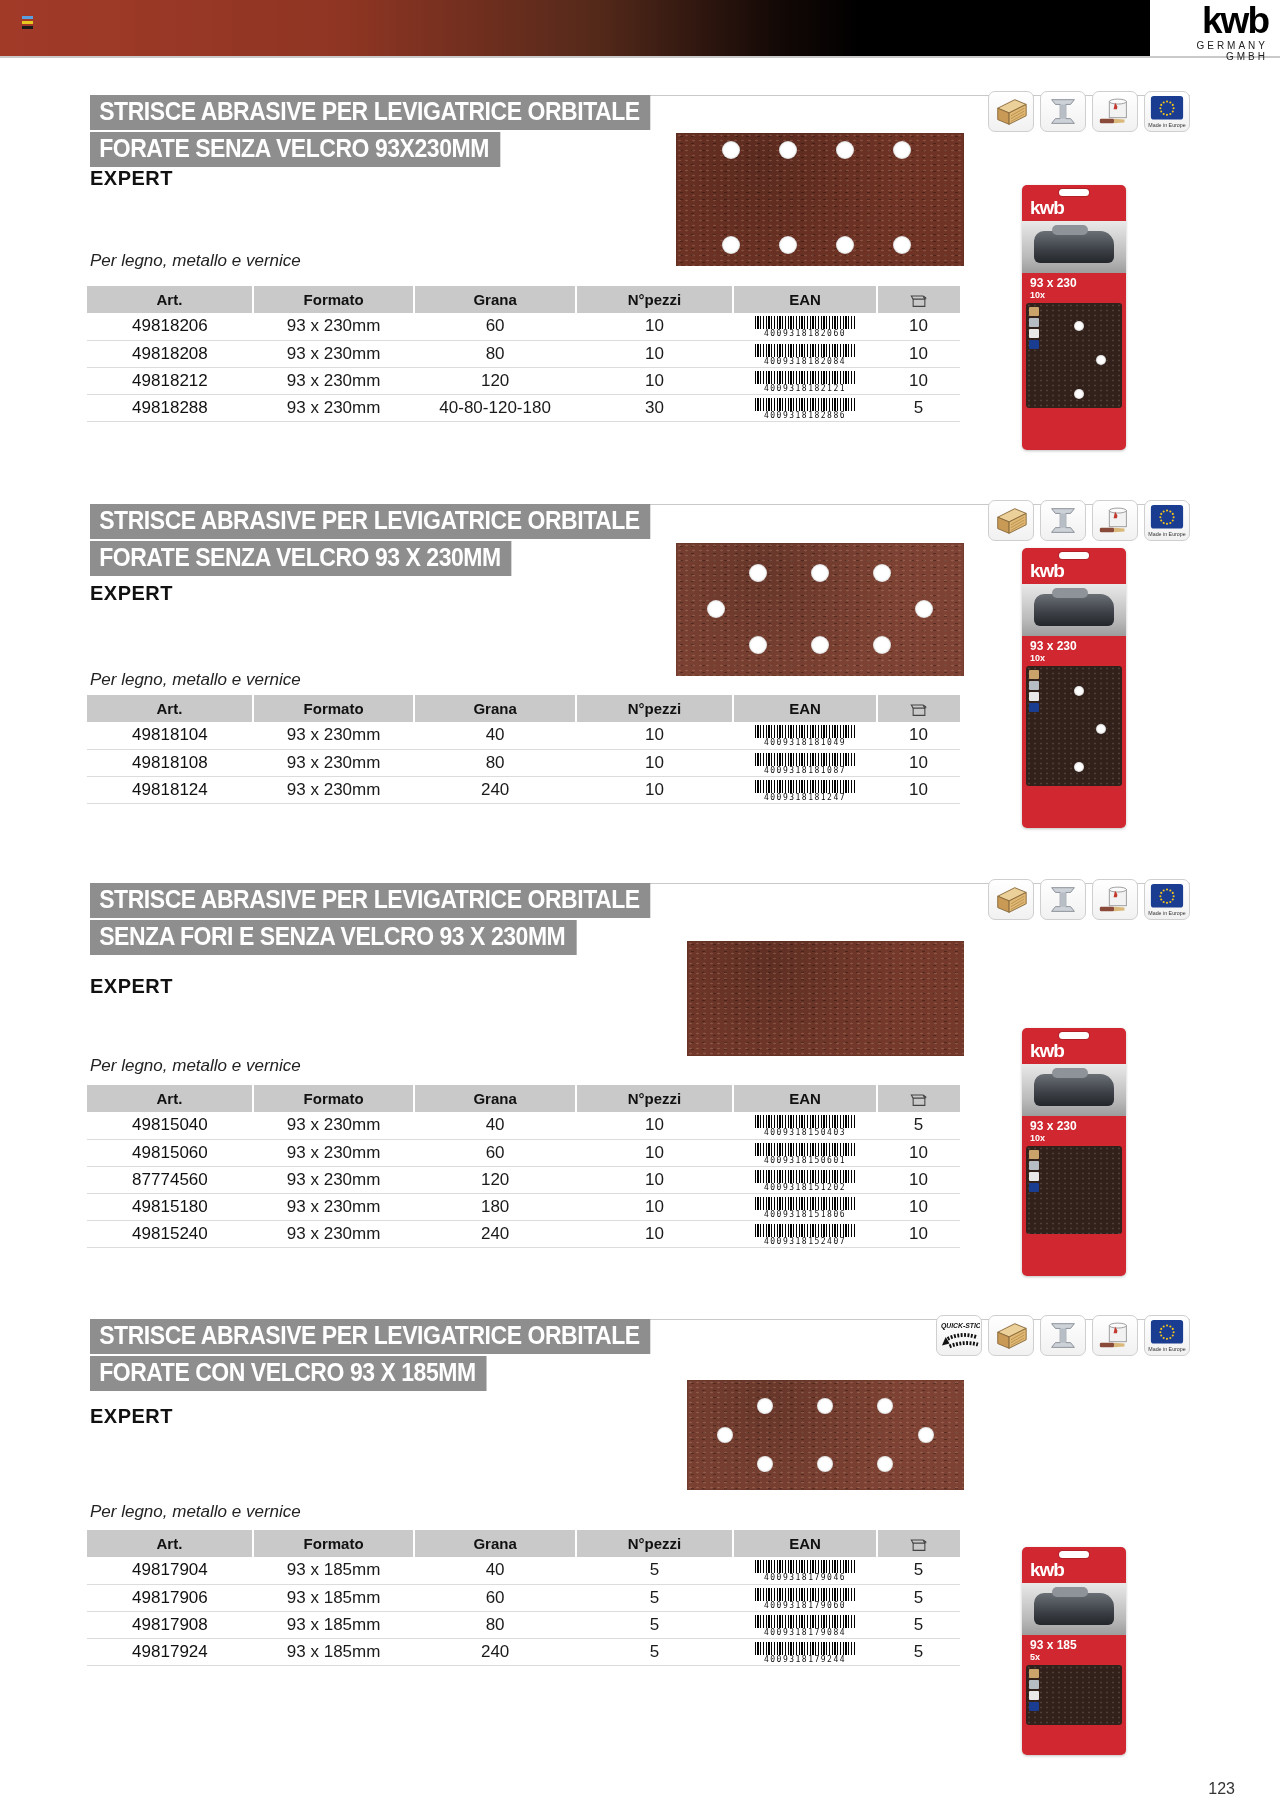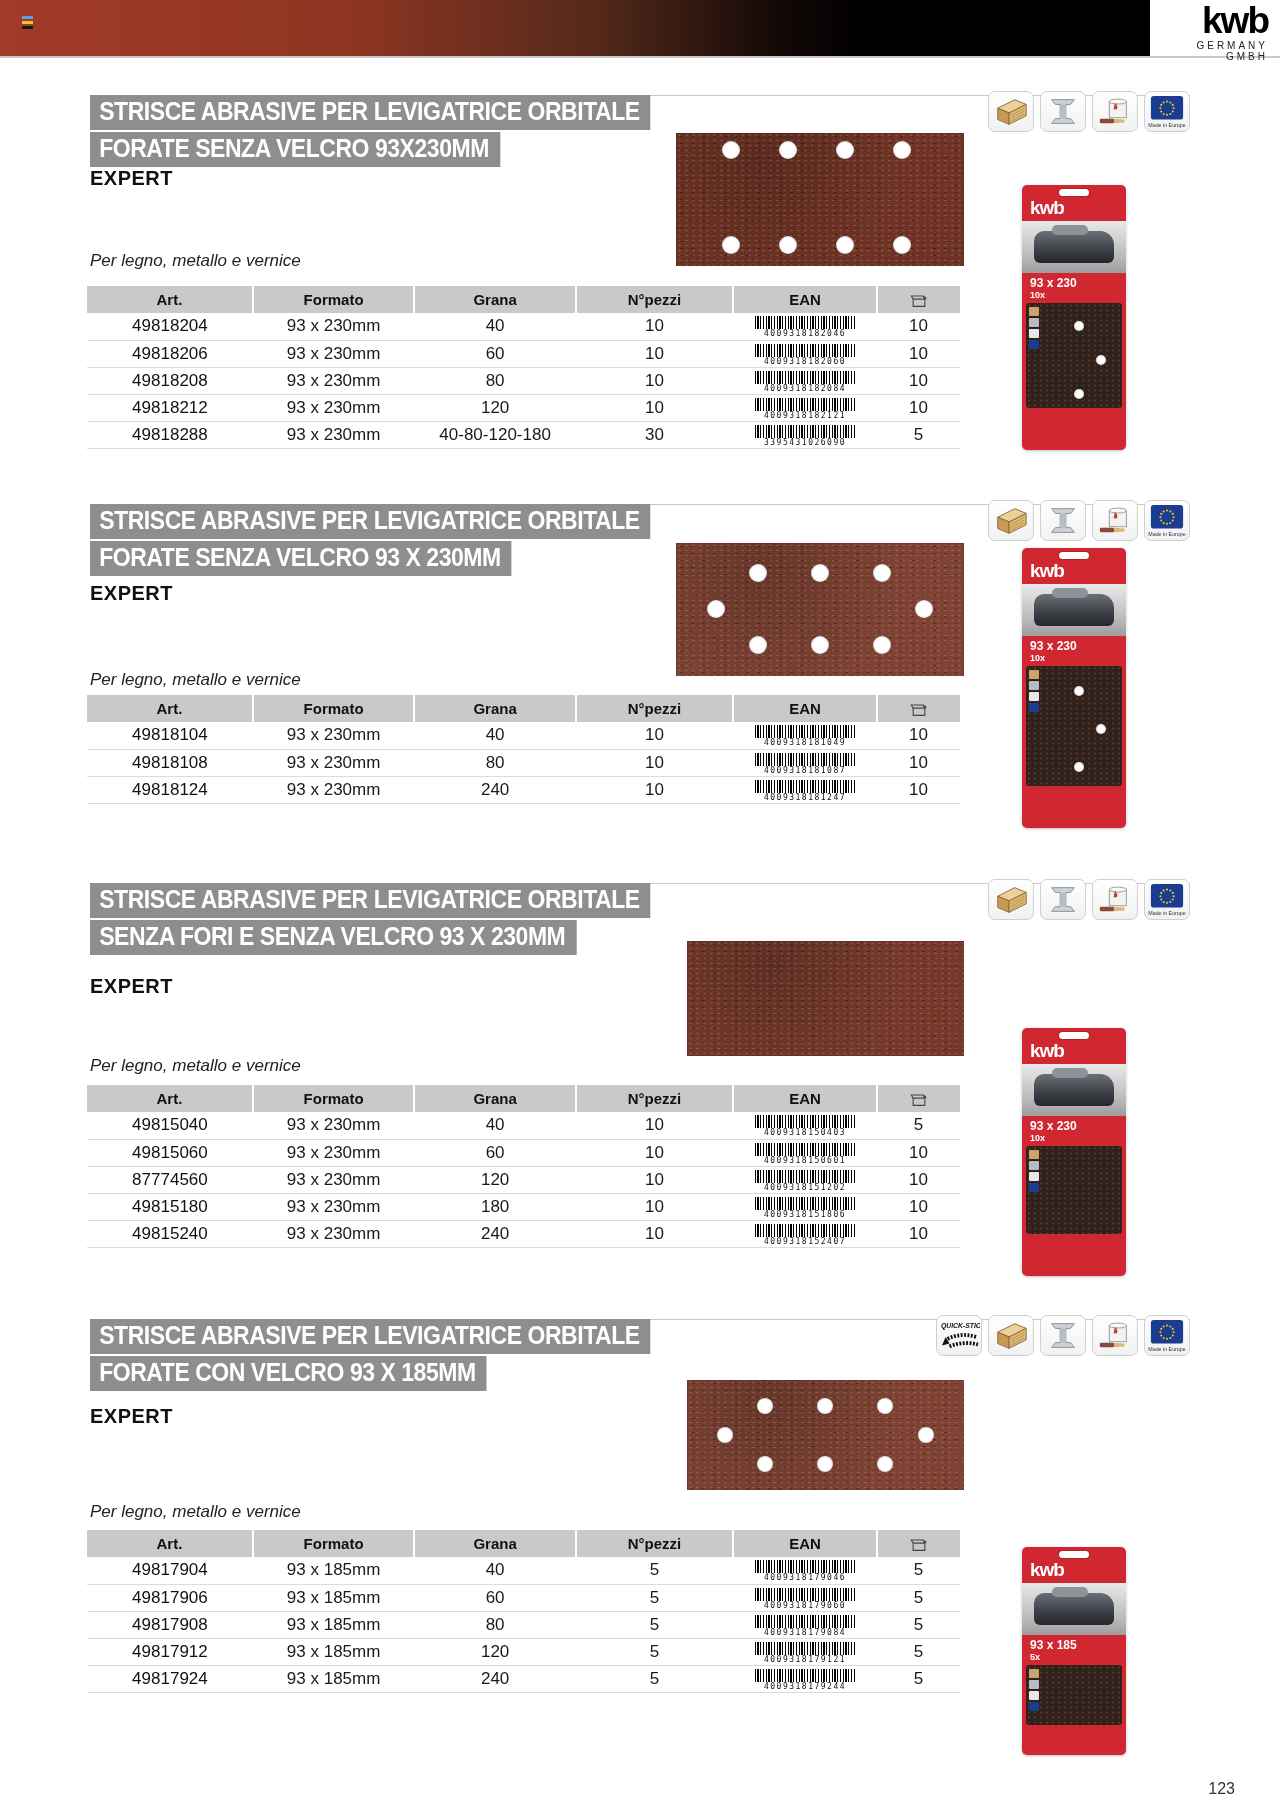--- a/index.html
+++ b/index.html
@@ -177,31 +177,20 @@
           <th>N°pezzi</th>
           <th>EAN</th>
           <th><span class="pack-icon"><svg width="18" height="15" viewBox="0 0 20 16">
                   <path d="M3.5 6.5 h13 v8 h-13 Z" fill="none" stroke="#444" stroke-width="1.2"></path>
                   <path d="M3.5 6.5 L1.5 3 h13 l2 3.5 M14.5 3 l3 2 v1.5" fill="none" stroke="#444" stroke-width="1.2"></path>
                 </svg></span></th>
         </tr>
       </thead>
       <tbody>
           <tr>
-      <td class="c-art">49818204</td>
-      <td class="c-fmt">93 x 230mm</td>
-      <td class="c-grana">40</td>
-      <td class="c-pezzi">10</td>
-      <td class="c-ean">
-        <div class="barcode"></div>
-        <div class="ean-digits">4009318182046</div>
-      </td>
-      <td class="c-pack">10</td>
-    </tr>
-          <tr>
       <td class="c-art">49818206</td>
       <td class="c-fmt">93 x 230mm</td>
       <td class="c-grana">60</td>
       <td class="c-pezzi">10</td>
       <td class="c-ean">
         <div class="barcode"></div>
         <div class="ean-digits">4009318182060</div>
       </td>
       <td class="c-pack">10</td>
     </tr>
@@ -227,21 +216,21 @@
       </td>
       <td class="c-pack">10</td>
     </tr>
           <tr>
       <td class="c-art">49818288</td>
       <td class="c-fmt">93 x 230mm</td>
       <td class="c-grana">40-80-120-180</td>
       <td class="c-pezzi">30</td>
       <td class="c-ean">
         <div class="barcode"></div>
-        <div class="ean-digits">3395431026090</div>
+        <div class="ean-digits">4009318182886</div>
       </td>
       <td class="c-pack">5</td>
     </tr>
         </tbody>
     </table>
     <div class="pack-card" style="left:1022px;top:90px;height:265px;">
       <div class="pack-slot"></div>
       <div class="pack-brand">kwb</div>
       <div class="pack-photo">
           <div class="sander"></div>
@@ -676,31 +665,20 @@
       <td class="c-fmt">93 x 185mm</td>
       <td class="c-grana">80</td>
       <td class="c-pezzi">5</td>
       <td class="c-ean">
         <div class="barcode"></div>
         <div class="ean-digits">4009318179084</div>
       </td>
       <td class="c-pack">5</td>
     </tr>
           <tr>
-      <td class="c-art">49817912</td>
-      <td class="c-fmt">93 x 185mm</td>
-      <td class="c-grana">120</td>
-      <td class="c-pezzi">5</td>
-      <td class="c-ean">
-        <div class="barcode"></div>
-        <div class="ean-digits">4009318179121</div>
-      </td>
-      <td class="c-pack">5</td>
-    </tr>
-          <tr>
       <td class="c-art">49817924</td>
       <td class="c-fmt">93 x 185mm</td>
       <td class="c-grana">240</td>
       <td class="c-pezzi">5</td>
       <td class="c-ean">
         <div class="barcode"></div>
         <div class="ean-digits">4009318179244</div>
       </td>
       <td class="c-pack">5</td>
     </tr>

